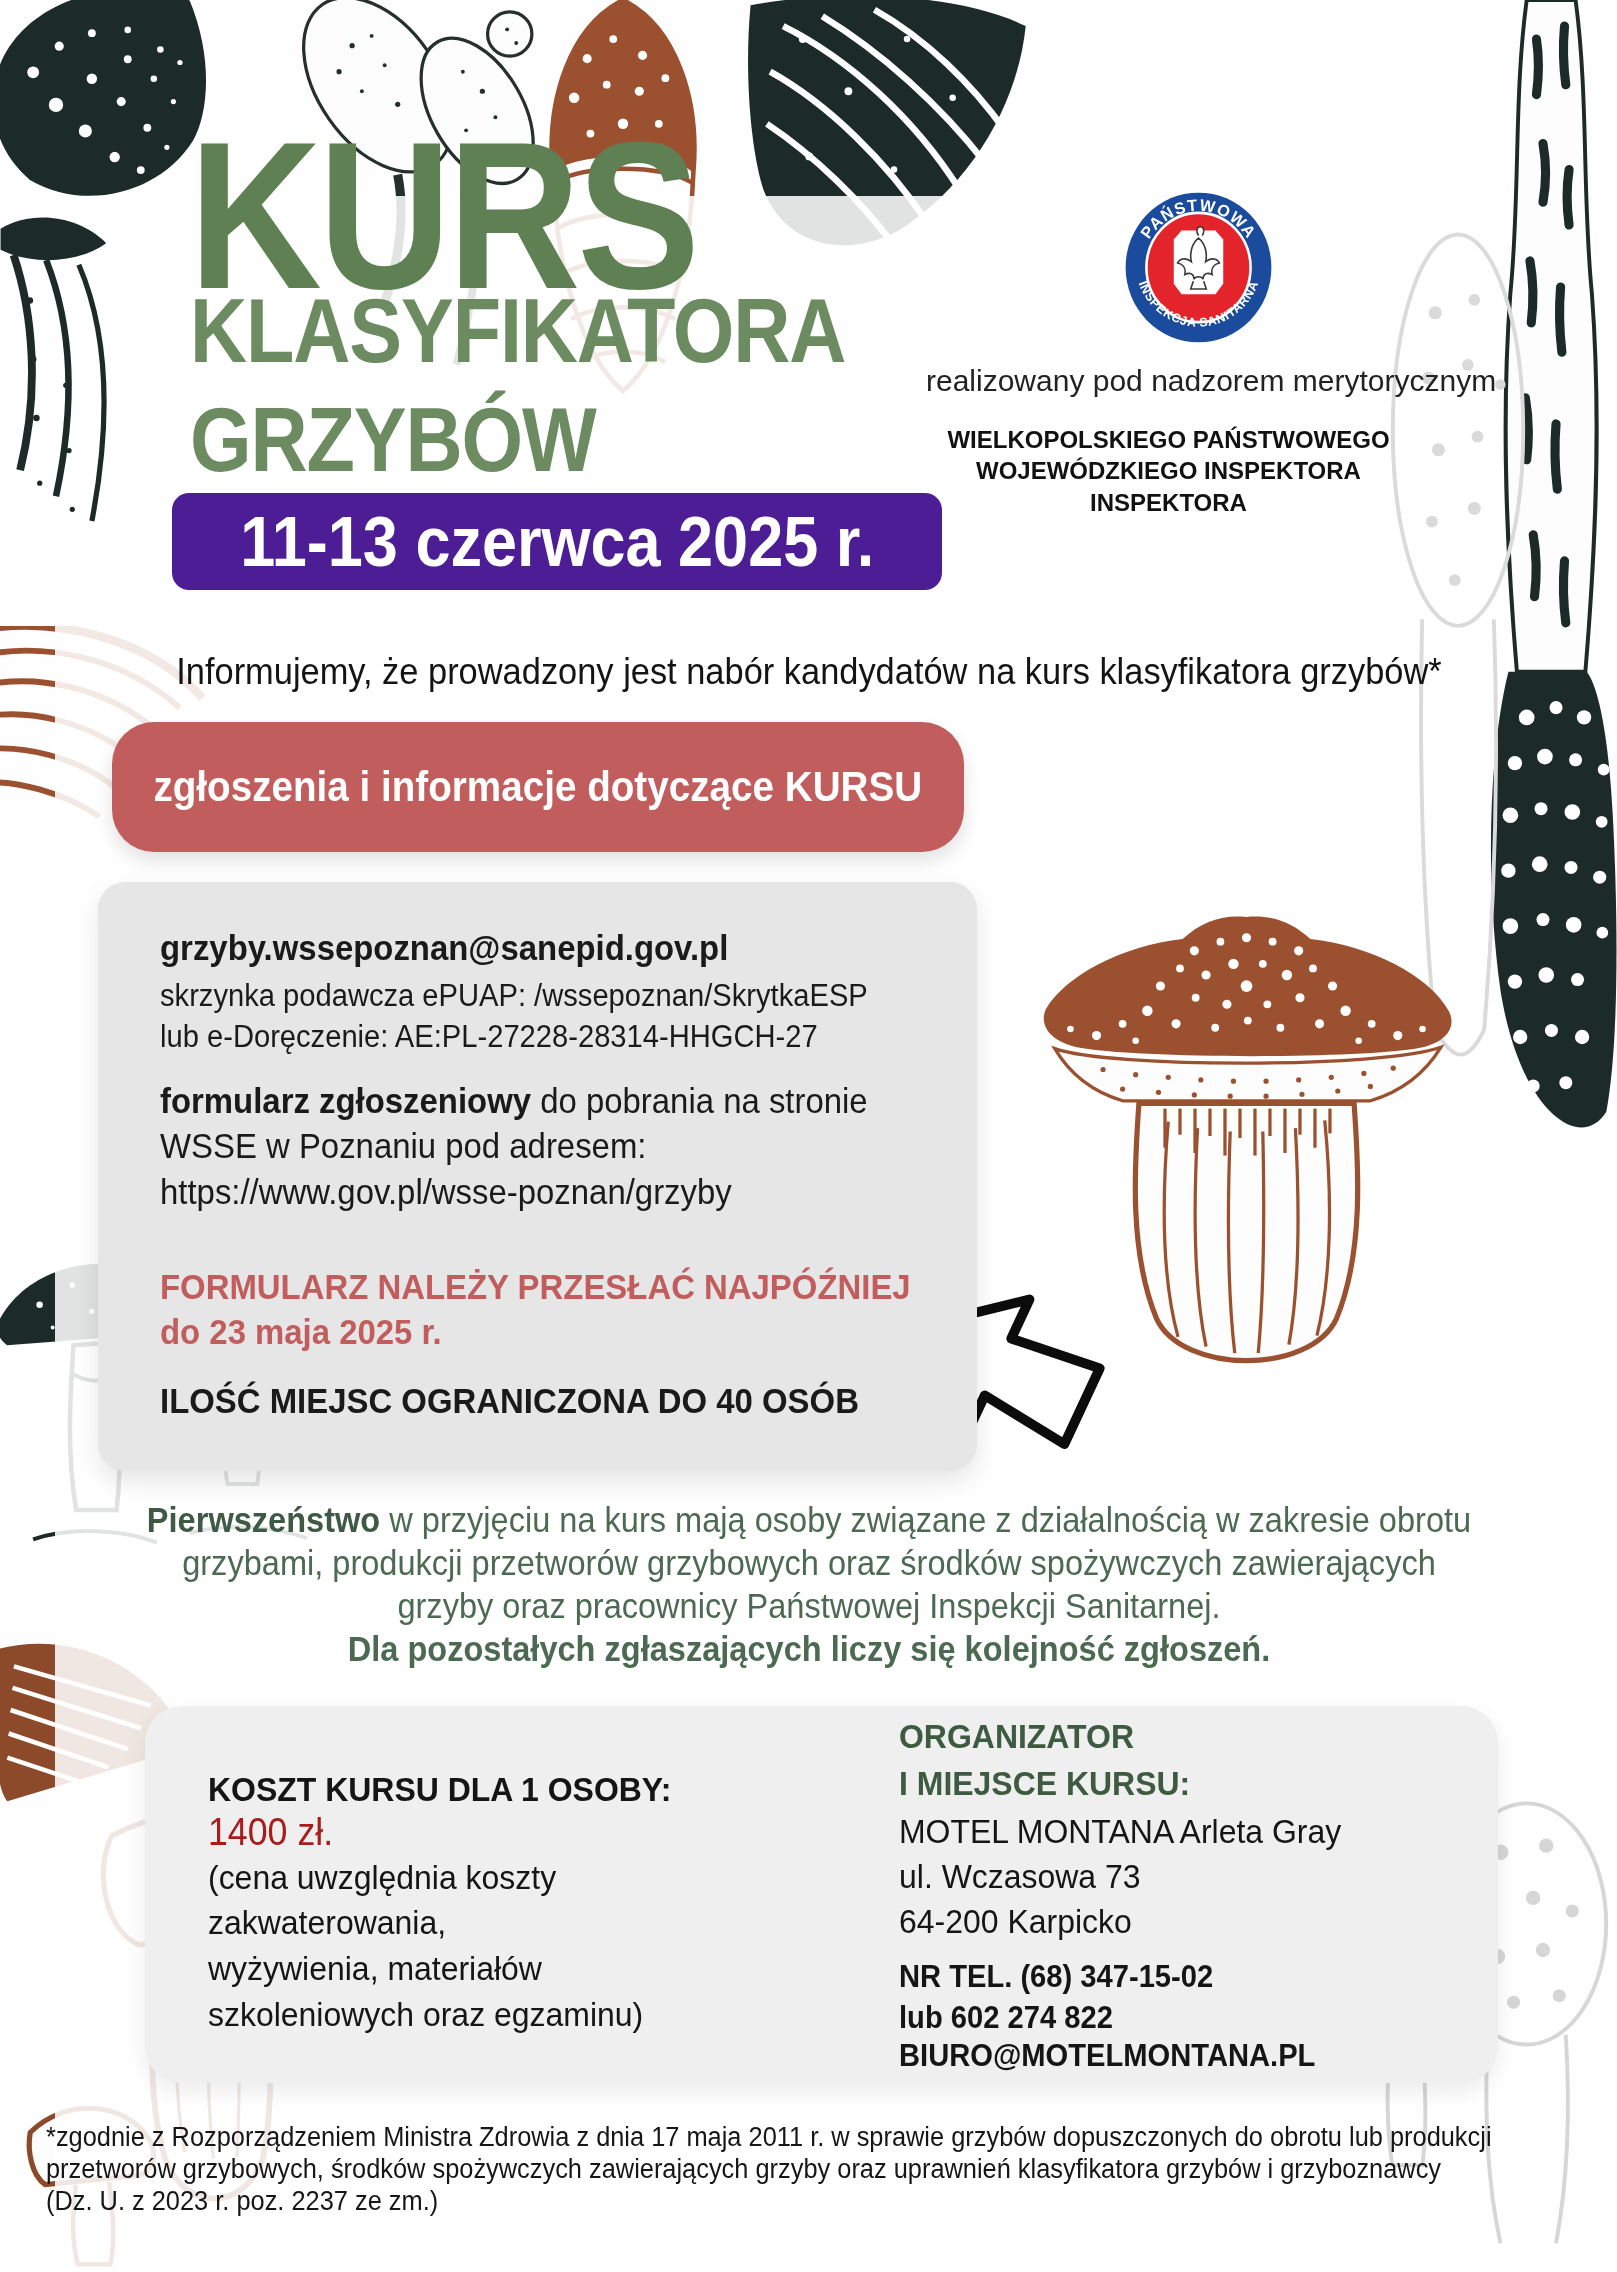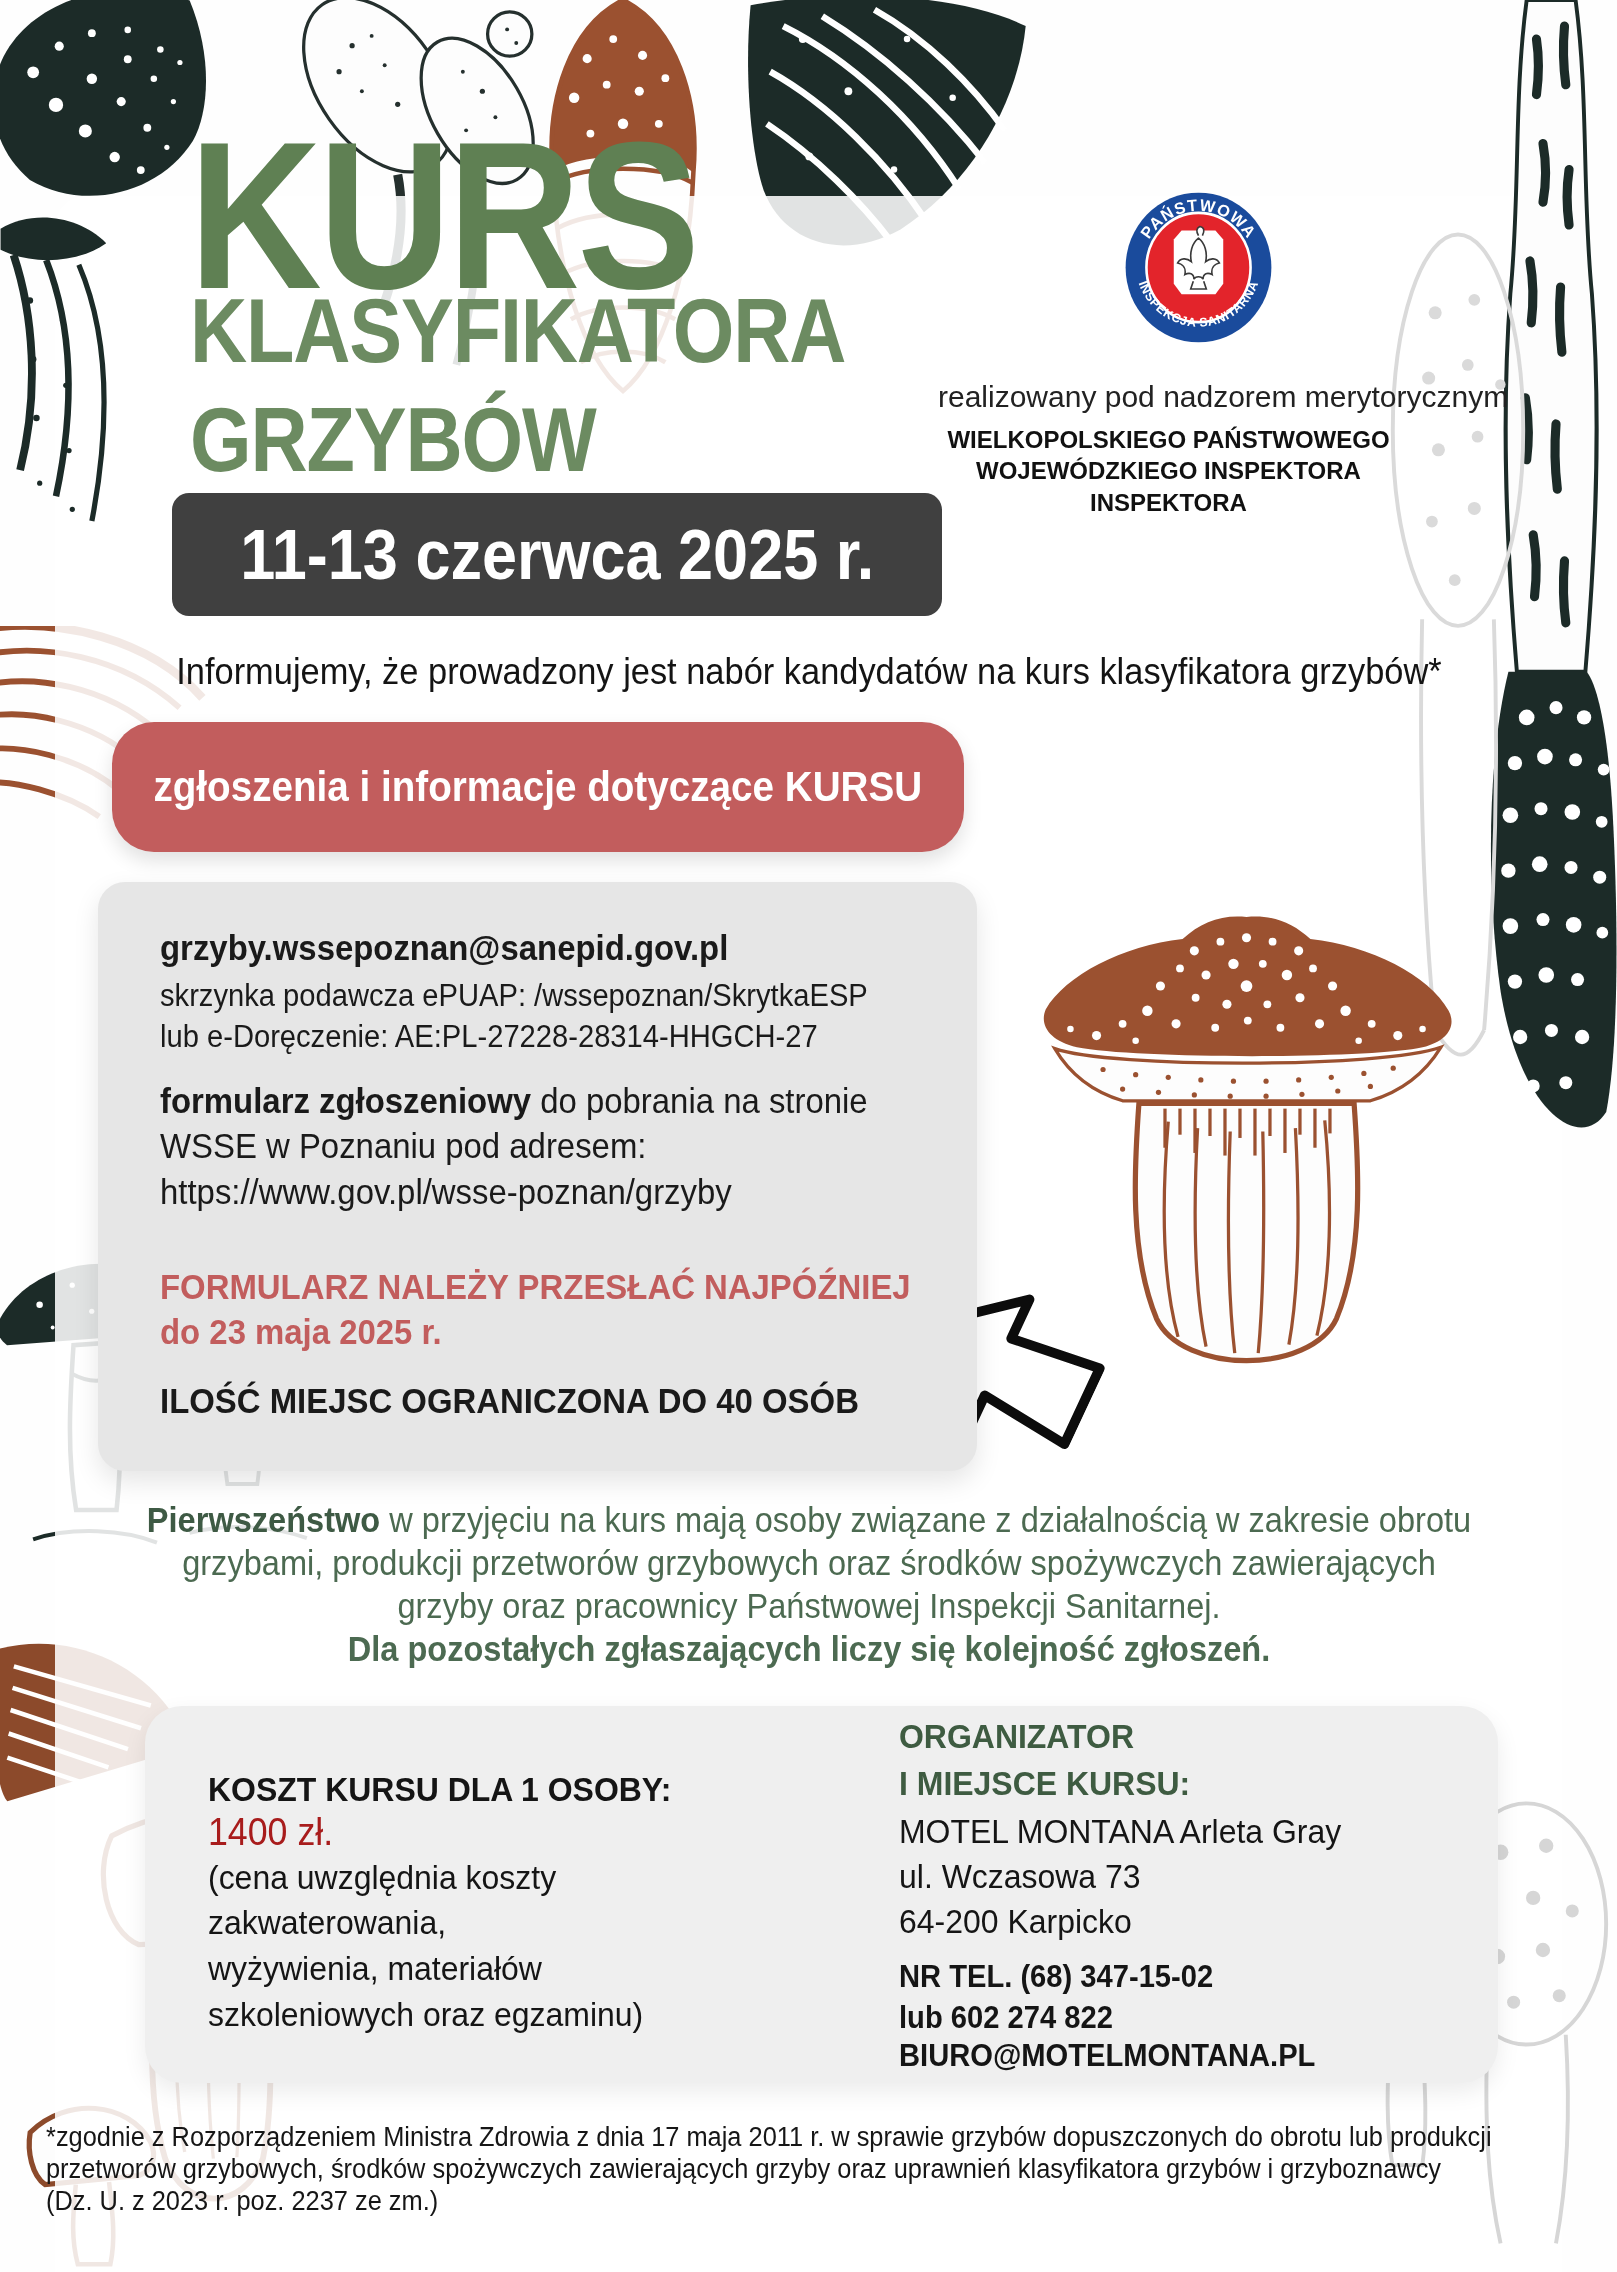--- a/index.html
+++ b/index.html
@@ -9,21 +9,21 @@
   .txt{line-height:1;white-space:nowrap;}
   .z1{z-index:1;} .z2{z-index:2;} .z3{z-index:3;} .z4{z-index:4;}
   .overlay{left:55px;top:196px;width:1507px;height:2077px;background:rgba(255,255,255,0.87);
            border-radius:31px 31px 0 0;}
   .cond{transform:scaleX(0.88);transform-origin:left top;}
   .narrow{transform:scaleX(0.93);transform-origin:center top;}
   .narrowL{transform:scaleX(0.94);transform-origin:left top;}
   .title{left:189px;top:111px;font-size:209px;font-weight:bold;color:#5f8053;letter-spacing:-3.9px;}
   .sub1{left:190px;top:286px;font-size:90px;font-weight:bold;color:#6c8b61;letter-spacing:-1.3px;}
   .sub2{left:190px;top:395px;font-size:90px;font-weight:bold;color:#6c8b61;letter-spacing:-1.3px;}
-  .datepill{left:172px;top:493px;width:770px;height:123px;background:#404040;border-radius:17px;
+  .datepill{left:172px;top:493px;width:770px;height:97px;background:#4c1d95;border-radius:17px;
             display:flex;align-items:center;justify-content:center;}
   .datepill span{font-size:70px;font-weight:bold;color:#ffffff;transform:scaleX(0.9);}
   .sv-intro{left:926px;top:378px;width:565px;text-align:center;font-size:30px;color:#222222;}
   .sv-b{width:565px;text-align:center;font-size:24px;font-weight:bold;color:#111111;left:886px;}
   .intro{left:0;top:653px;width:1618px;text-align:center;font-size:37px;color:#141414;}
   .redpill{left:112px;top:722px;width:852px;height:130px;background:#c25d5d;border-radius:42px;
            display:flex;align-items:center;justify-content:center;box-shadow:0 9px 19.6px rgba(0,0,0,0.12);}
   .redpill span{font-size:42px;font-weight:bold;color:#ffffff;transform:scaleX(0.92);}
   .infobox{left:98px;top:882px;width:879px;height:589px;background:#e6e6e6;border-radius:27px;
            box-shadow:0 10.4px 26px rgba(0,0,0,0.10);}
@@ -419,21 +419,21 @@
       <path id="lgBot" d="M 18,108 A 98,102 0 0 0 214,108"></path>
     </defs>
     <text font-size="25" font-weight="bold" fill="#ffffff" letter-spacing="2" font-family="Liberation Sans, sans-serif">
       <textPath href="#lgTop" startOffset="50%" text-anchor="middle">PAŃSTWOWA</textPath>
     </text>
     <text font-size="19" font-weight="bold" fill="#ffffff" letter-spacing="1" font-family="Liberation Sans, sans-serif">
       <textPath href="#lgBot" startOffset="50%" text-anchor="middle">INSPEKCJA SANITARNA</textPath>
     </text>
   </svg>
 
-  <div class="abs z4 txt sv-intro" style="top:382px;margin-left:12px;">realizowany pod nadzorem merytorycznym</div>
+  <div class="abs z4 txt sv-intro" style="top:366px;">realizowany pod nadzorem merytorycznym</div>
   <div class="abs z4 txt sv-b" style="top:428px;">WIELKOPOLSKIEGO PAŃSTWOWEGO</div>
   <div class="abs z4 txt sv-b" style="top:459px;">WOJEWÓDZKIEGO INSPEKTORA</div>
   <div class="abs z4 txt sv-b" style="top:491px;">INSPEKTORA</div>
 
   <div class="abs z4 txt intro narrow">Informujemy, że prowadzony jest nabór kandydatów na kurs klasyfikatora grzybów*</div>
 
   <div class="abs z4 infobox"></div>
 
   <div class="abs z4 redpill">
     <span class="txt">zgłoszenia i informacje dotyczące KURSU</span>

